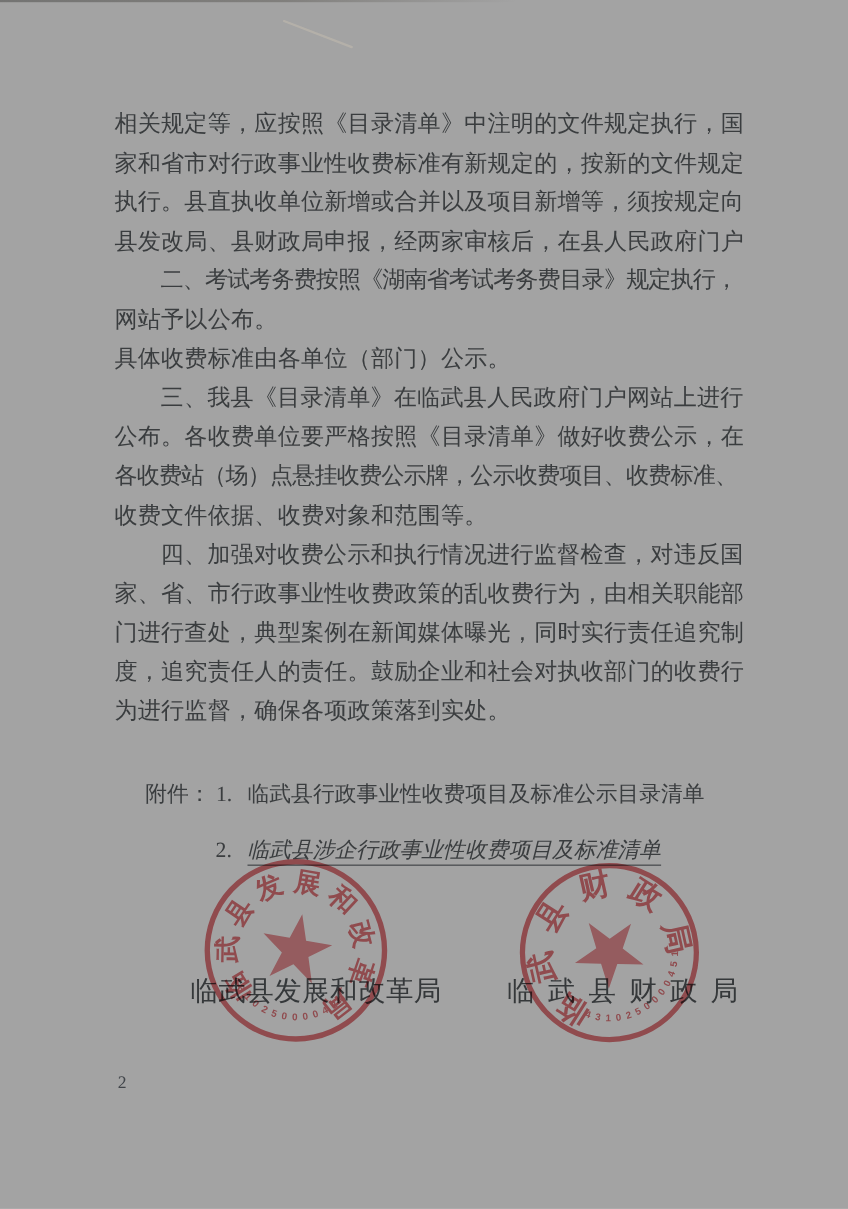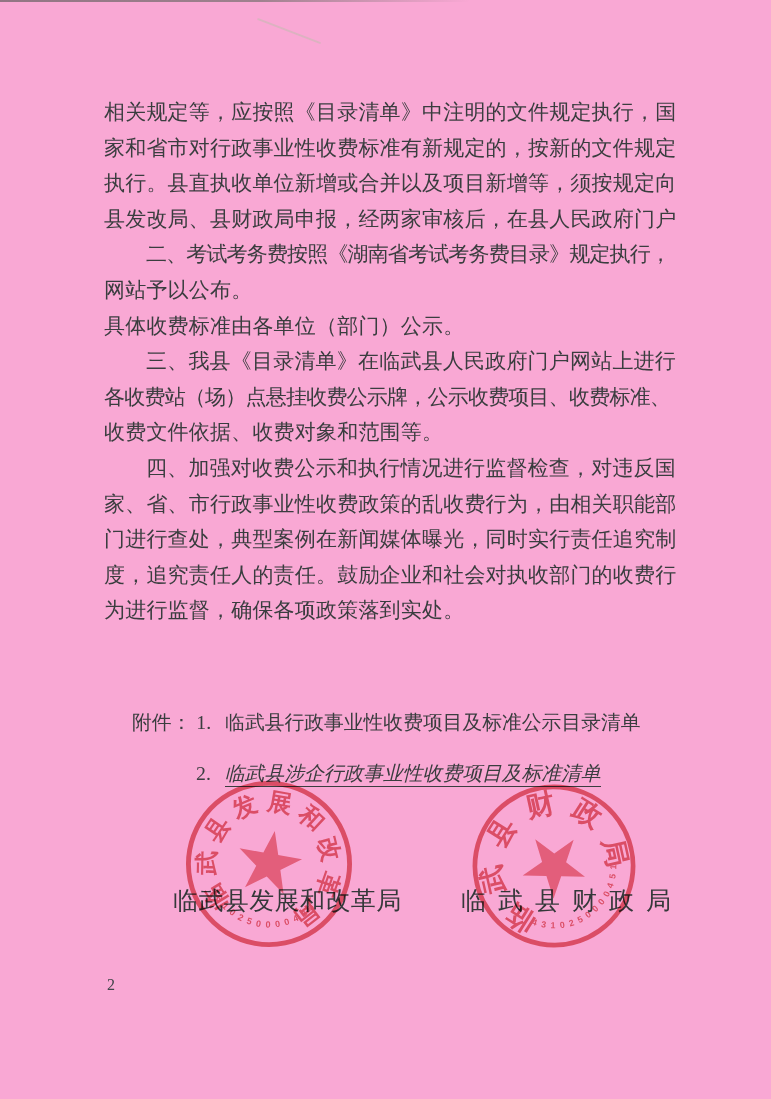--- a/index.html
+++ b/index.html
@@ -1,20 +1,20 @@
 <!DOCTYPE html>
 <html><head>
 <meta charset="utf-8">
 <title>Document</title>
 <style>
   html,body{margin:0;padding:0;}
   .page{
     position:relative;
     width:771px;height:1099px;
-    background:#f9a8d4;
+    background:#a3a3a3;
     overflow:hidden;
     font-family:"Liberation Serif", serif;
     color:#3a3d3f;
   }
   
   .scan-top-line{
     position:absolute;left:0;top:0;width:470px;height:2px;
     background:linear-gradient(to right,#5a5a58 0%,#6e6c68 55%,rgba(110,108,104,0) 100%);
     opacity:.65;
   }
@@ -88,20 +88,21 @@
 
   <main class="body-text">
     <p class="bodyline">相关规定等，应按照《目录清单》中注明的文件规定执行，国</p>
     <p class="bodyline">家和省市对行政事业性收费标准有新规定的，按新的文件规定</p>
     <p class="bodyline">执行。县直执收单位新增或合并以及项目新增等，须按规定向</p>
     <p class="bodyline">县发改局、县财政局申报，经两家审核后，在县人民政府门户</p>
     <p class="bodyline indent tight">二、考试考务费按照《湖南省考试考务费目录》规定执行，</p>
     <p class="bodyline end">网站予以公布。</p>
     <p class="bodyline end">具体收费标准由各单位（部门）公示。</p>
     <p class="bodyline indent">三、我县《目录清单》在临武县人民政府门户网站上进行</p>
+    <p class="bodyline">公布。各收费单位要严格按照《目录清单》做好收费公示，在</p>
     <p class="bodyline tight">各收费站（场）点悬挂收费公示牌，公示收费项目、收费标准、</p>
     <p class="bodyline end">收费文件依据、收费对象和范围等。</p>
     <p class="bodyline indent">四、加强对收费公示和执行情况进行监督检查，对违反国</p>
     <p class="bodyline">家、省、市行政事业性收费政策的乱收费行为，由相关职能部</p>
     <p class="bodyline">门进行查处，典型案例在新闻媒体曝光，同时实行责任追究制</p>
     <p class="bodyline">度，追究责任人的责任。鼓励企业和社会对执收部门的收费行</p>
     <p class="bodyline end">为进行监督，确保各项政策落到实处。</p>
   </main>
 
   <div class="attachment">

